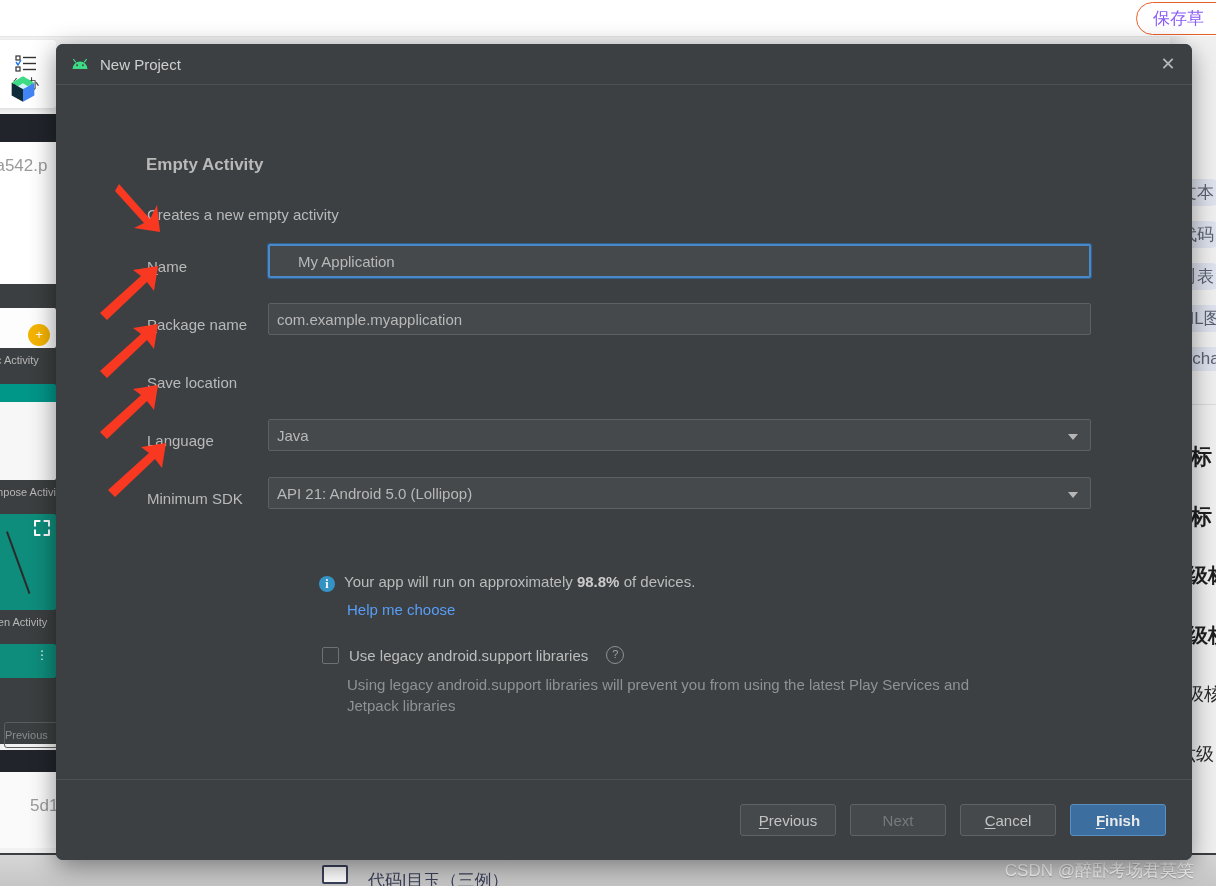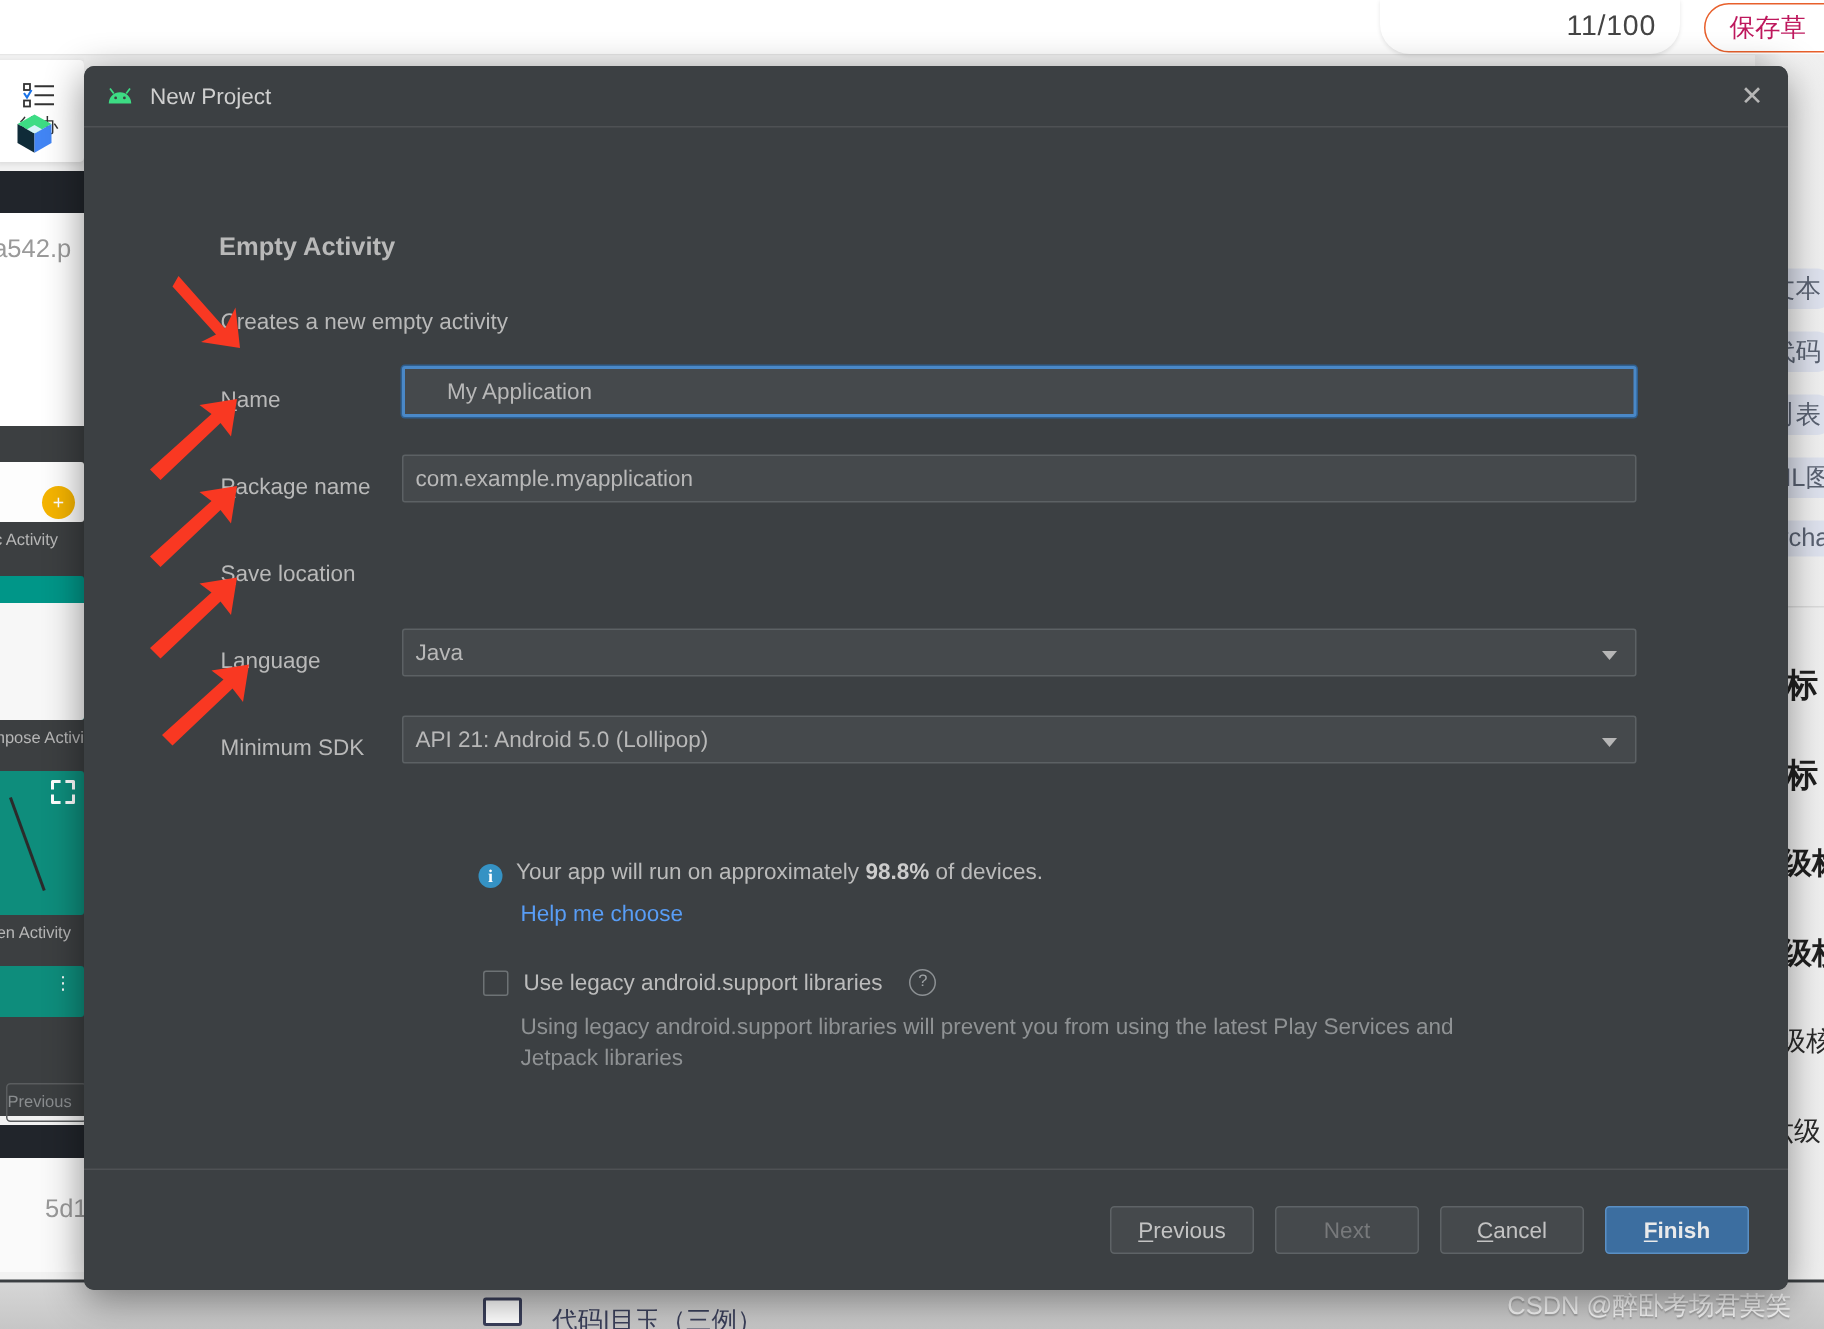--- a/index.html
+++ b/index.html
@@ -57,21 +57,21 @@
     border: 1.5px solid #e8602c;
     border-radius: 18px;
     background: #fff;
     display: flex;
     align-items: center;
     justify-content: flex-start;
     padding-left: 16px;
     box-sizing: border-box;
   }
   .save-pill span {
-    color: #be185d;
+    color: #8b5cf6;
     font-size: 17px;
     white-space: nowrap;
   }
 
   
   .bg-left {
     position: absolute;
     left: 0; top: 36px;
     width: 56px; height: 850px;
     overflow: hidden;
@@ -562,23 +562,20 @@
     width: 1216px; height: 886px;
     pointer-events: none;
   }
 </style>
 </head>
 <body>
 
 <div id="bg-page">
 
   <div class="bg-topbar">
-    <div class="counter-pill">
-      <span class="counter-text">11/100</span>
-    </div>
     <div class="save-pill">
       <span>保存草</span>
     </div>
   </div>
 
   <div class="bg-left">
     <div class="todo-card">
       <svg width="22" height="18" viewBox="0 0 22 18">
         <rect x="1" y="1" width="4" height="4" fill="none" stroke="#333" stroke-width="1.2"></rect>
         <rect x="1" y="12" width="4" height="4" fill="none" stroke="#333" stroke-width="1.2"></rect>

